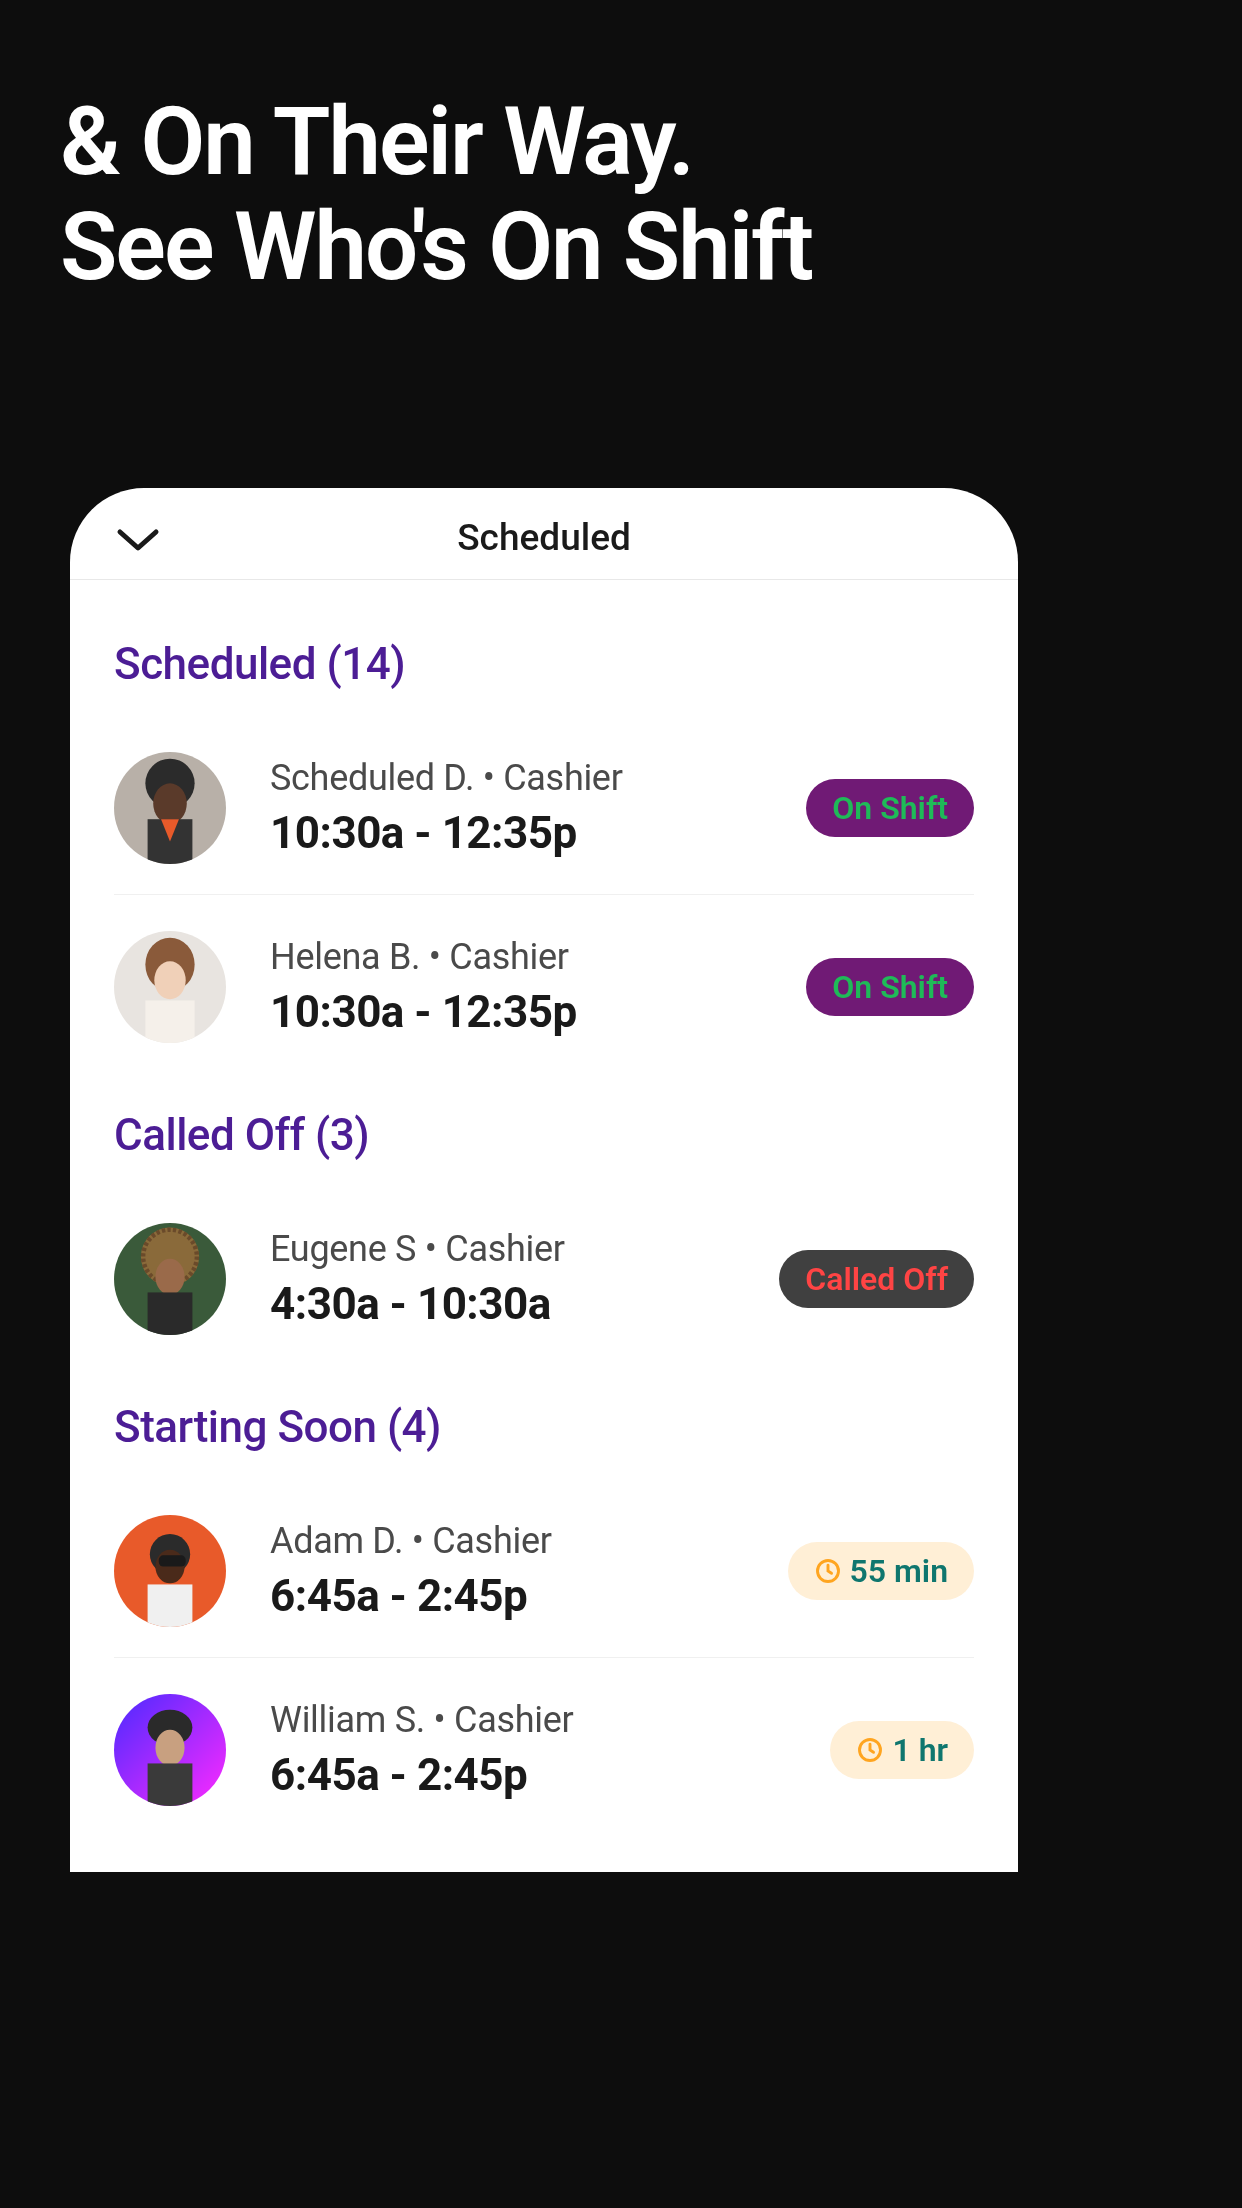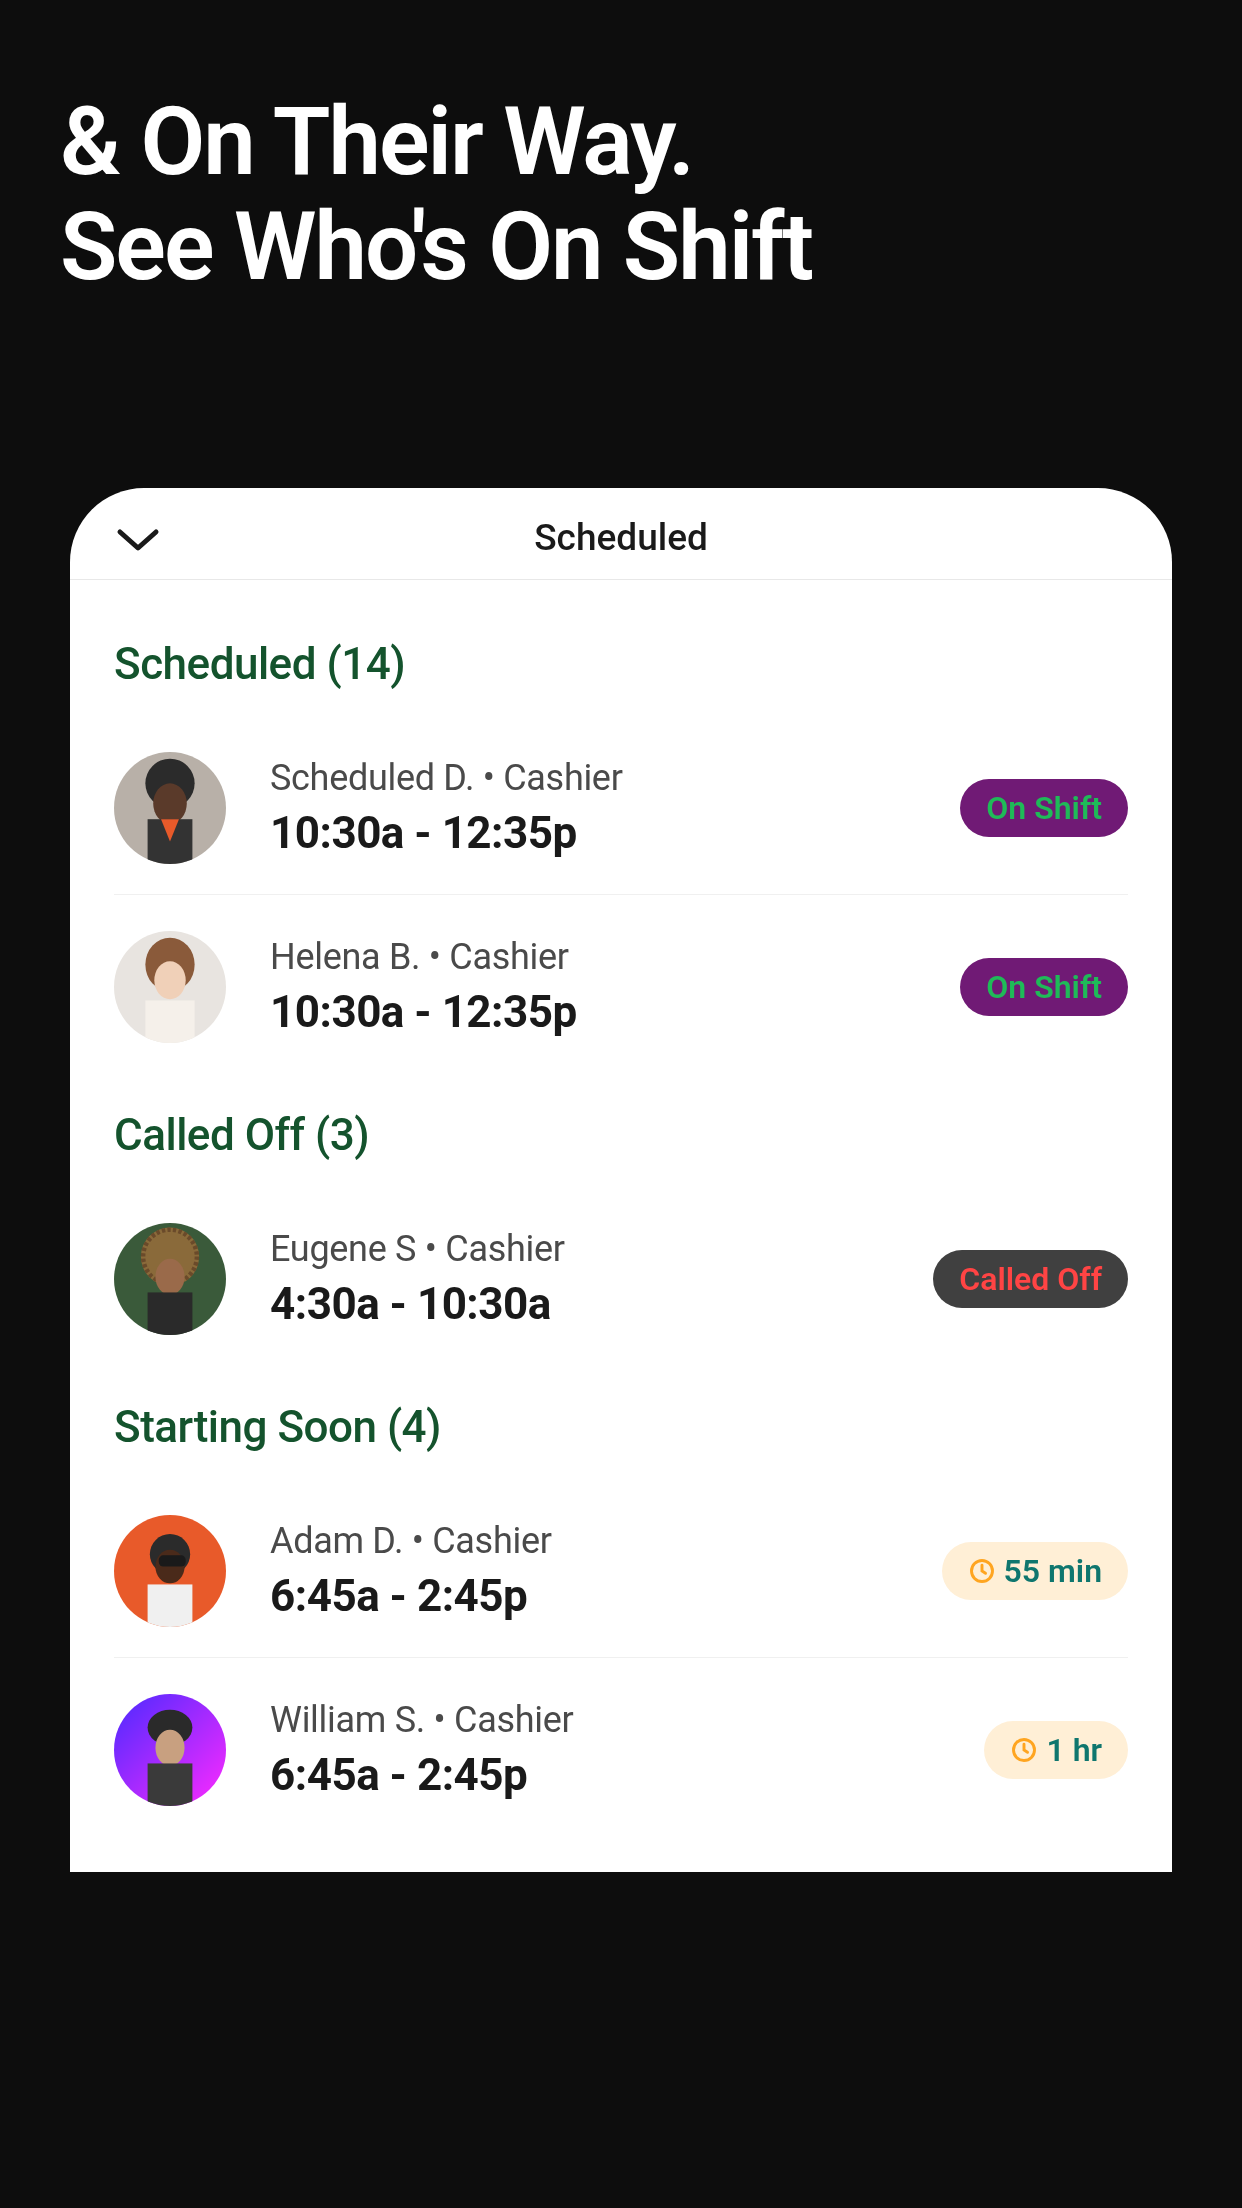--- a/index.html
+++ b/index.html
@@ -20,21 +20,21 @@
       font-size: 94px;
       font-weight: 600;
       line-height: 1.12;
       padding: 90px 60px 0 60px;
       letter-spacing: -2px;
     }
     .phone-frame {
       position: absolute;
       top: 488px;
       left: 70px;
-      width: 1102px;
+      width: 948px;
       background: #ffffff;
       border-radius: 74px 74px 0 0;
       overflow: hidden;
     }
     .phone-header {
       display: flex;
       align-items: center;
       justify-content: center;
       padding: 28px 0 20px 0;
       border-bottom: 1px solid #e8e8e8;
@@ -53,21 +53,21 @@
       font-size: 37px;
       font-weight: 500;
       color: #1a1a1a;
     }
     .content {
       padding: 58px 44px 0 44px;
     }
     .section-title {
       font-size: 44px;
       font-weight: 500;
-      color: #14532d;
+      color: #4c1d95;
       margin-bottom: 44px;
       letter-spacing: -0.5px;
     }
     .shift-row {
       display: flex;
       align-items: center;
       padding: 18px 0 30px 0;
       border-bottom: 1px solid #f0f0f0;
       margin-bottom: 18px;
     }

